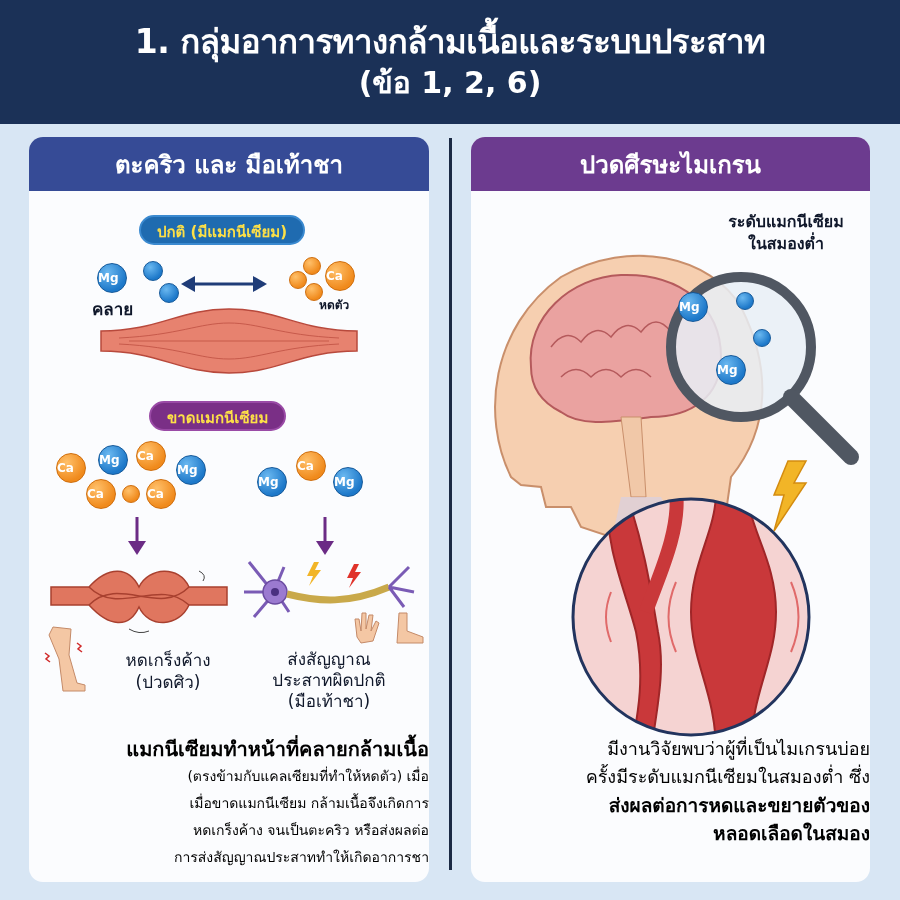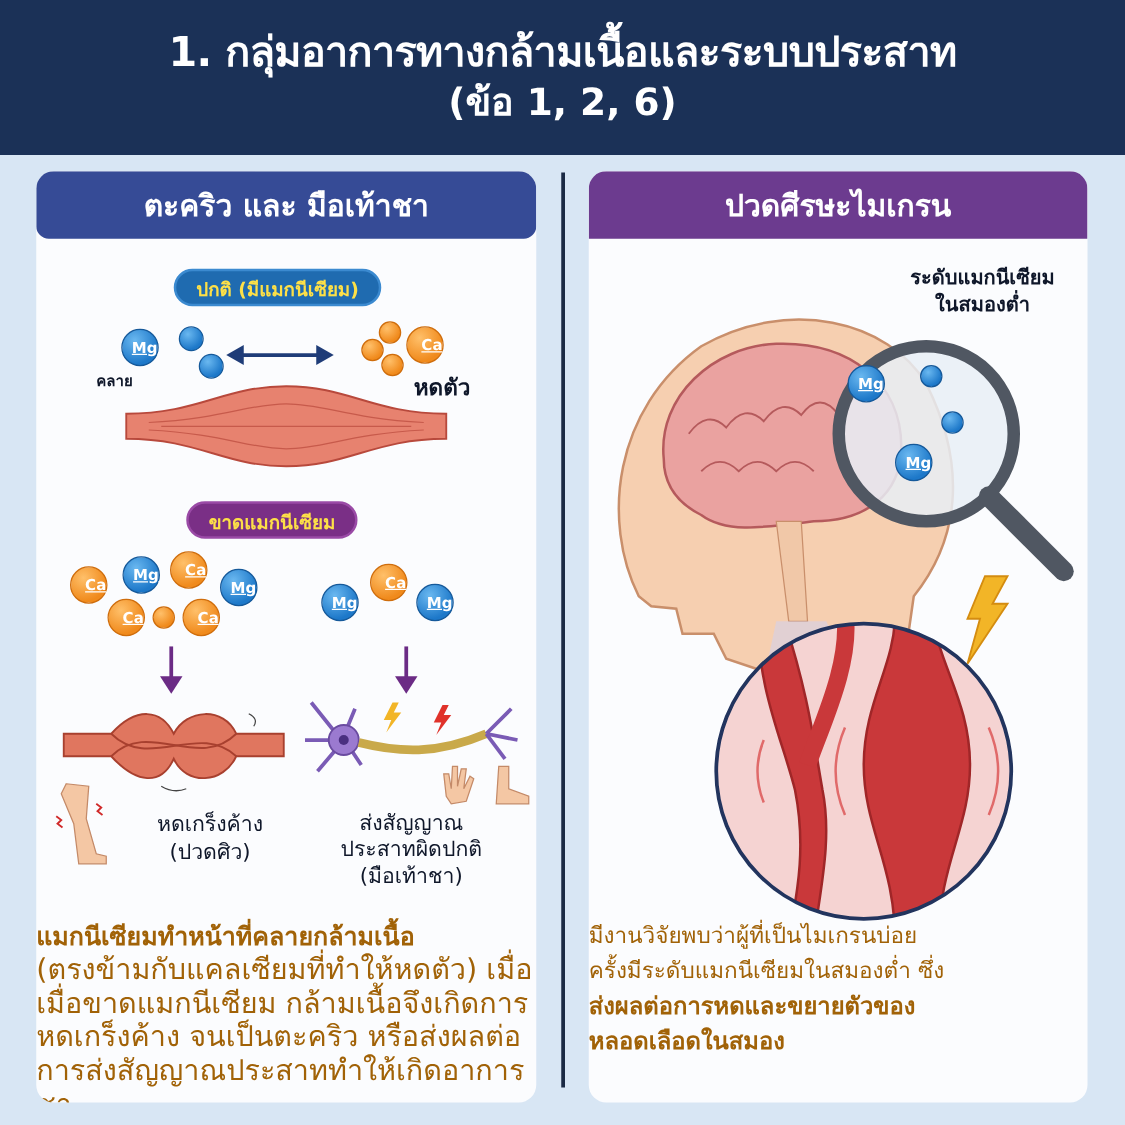--- a/index.html
+++ b/index.html
@@ -22,46 +22,46 @@
 
   .card {
     position: absolute; background: #fbfcfe; border-radius: 14px; overflow: hidden;
   }
   .card.left { left: 29px; top: 137px; width: 400px; height: 745px; }
   .card.right { left: 471px; top: 137px; width: 399px; height: 745px; }
   .card-head {
     height: 54px; color: #fff; text-align: center; font-size: 24px; font-weight: bold;
     display: flex; align-items: center; justify-content: center;
   }
-  .left .card-head { background: #364b96; border-radius: 10px; }
+  .left .card-head { background: #364b96; }
   .right .card-head { background: #6c3b8f; }
 
   .pill {
     position: absolute; color: #fde047; font-weight: bold; font-size: 15px;
     border-radius: 18px; padding: 0 16px; height: 30px; line-height: 30px; white-space: nowrap;
   }
   .pill.blue { background: #1f6bb0; border: 2px solid #3b8ad0; }
   .pill.purple { background: #7a2f86; border: 2px solid #9a4aa6; }
 
   .ion {
     position: absolute; border-radius: 50%; color: #fff; font-weight: bold; font-size: 12px;
-    display: flex; align-items: center; justify-content: flex-end; text-decoration: underline;
+    display: flex; align-items: center; justify-content: flex-start;
   }
   .ion.mg { background: radial-gradient(circle at 35% 30%, #6ab8f0, #1d78c9 70%); border: 1.5px solid #15599a; }
   .ion.ca { background: radial-gradient(circle at 35% 30%, #ffc06a, #f08a1c 70%); border: 1.5px solid #cf6d0c; }
 
   .lbl { position: absolute; font-weight: bold; color: #0f172a; white-space: nowrap; }
   .svgabs { position: absolute; }
 
   .caption {
-    position: absolute; text-align: left; color: #a16207;
+    position: absolute; text-align: right; color: #000000;
   }
   .left .caption { left: 0; width: 400px; top: 598px; }
   .left .caption .c1 { font-size: 20px; font-weight: bold; line-height: 28px; }
-  .left .caption .c2 { font-size: 23px; line-height: 27px; }
+  .left .caption .c2 { font-size: 14px; line-height: 27px; }
   .right .caption { left: 0; width: 399px; top: 598px; font-size: 18px; line-height: 28px; }
   .right .caption .bold { font-weight: bold; font-size: 19px; }
 </style>
 </head>
 <body>
 
 <div class="header">
   <div class="t1">1. กลุ่มอาการทางกล้ามเนื้อและระบบประสาท</div>
   <div class="t2">(ข้อ 1, 2, 6)</div>
 </div>
@@ -71,35 +71,35 @@
 <div class="card left">
   <div class="card-head">ตะคริว และ มือเท้าชา</div>
 
   <div class="pill blue" style="left:110px;top:78px;">ปกติ (มีแมกนีเซียม)</div>
 
   <div class="ion mg" style="left:68px;top:126px;width:30px;height:30px;">
       <span>Mg</span>
     </div>
   <div class="ion mg" style="left:114px;top:124px;width:20px;height:20px;"></div>
   <div class="ion mg" style="left:130px;top:146px;width:20px;height:20px;"></div>
-  <div class="lbl" style="left:48px;top:158px;font-size:12px;">คลาย</div>
+  <div class="lbl" style="left:63px;top:158px;font-size:17px;">คลาย</div>
 
   <svg class="svgabs" style="left:150px;top:136px;" width="90" height="22">
     <line x1="12" y1="11" x2="78" y2="11" stroke="#1f3c78" stroke-width="3"></line>
     <polygon points="2,11 16,3 16,19" fill="#1f3c78"></polygon>
     <polygon points="88,11 74,3 74,19" fill="#1f3c78"></polygon>
   </svg>
 
   <div class="ion ca" style="left:260px;top:134px;width:18px;height:18px;"></div>
   <div class="ion ca" style="left:274px;top:120px;width:18px;height:18px;"></div>
   <div class="ion ca" style="left:276px;top:146px;width:18px;height:18px;"></div>
   <div class="ion ca" style="left:296px;top:124px;width:30px;height:30px;">
       <span>Ca</span>
     </div>
-  <div class="lbl" style="left:302px;top:158px;font-size:18px;text-align:right;">หดตัว</div>
+  <div class="lbl" style="left:290px;top:158px;font-size:12px;text-align:right;">หดตัว</div>
 
   <svg class="svgabs" style="left:70px;top:168px;" width="260" height="72">
     <path d="M2,26 C60,26 80,4 130,4 C180,4 200,26 258,26 L258,46 C200,46 180,68 130,68 C80,68 60,46 2,46 Z" fill="#e7826f" stroke="#b8493c" stroke-width="1.5"></path>
     <path d="M20,33 C80,30 100,18 130,18 C160,18 180,30 240,33" stroke="#c75a4b" fill="none" stroke-width="1"></path>
     <path d="M20,39 C80,42 100,54 130,54 C160,54 180,42 240,39" stroke="#c75a4b" fill="none" stroke-width="1"></path>
     <path d="M30,36 L230,36" stroke="#c75a4b" fill="none" stroke-width="1"></path>
   </svg>
 
   <div class="pill purple" style="left:120px;top:264px;">ขาดแมกนีเซียม</div>
 

